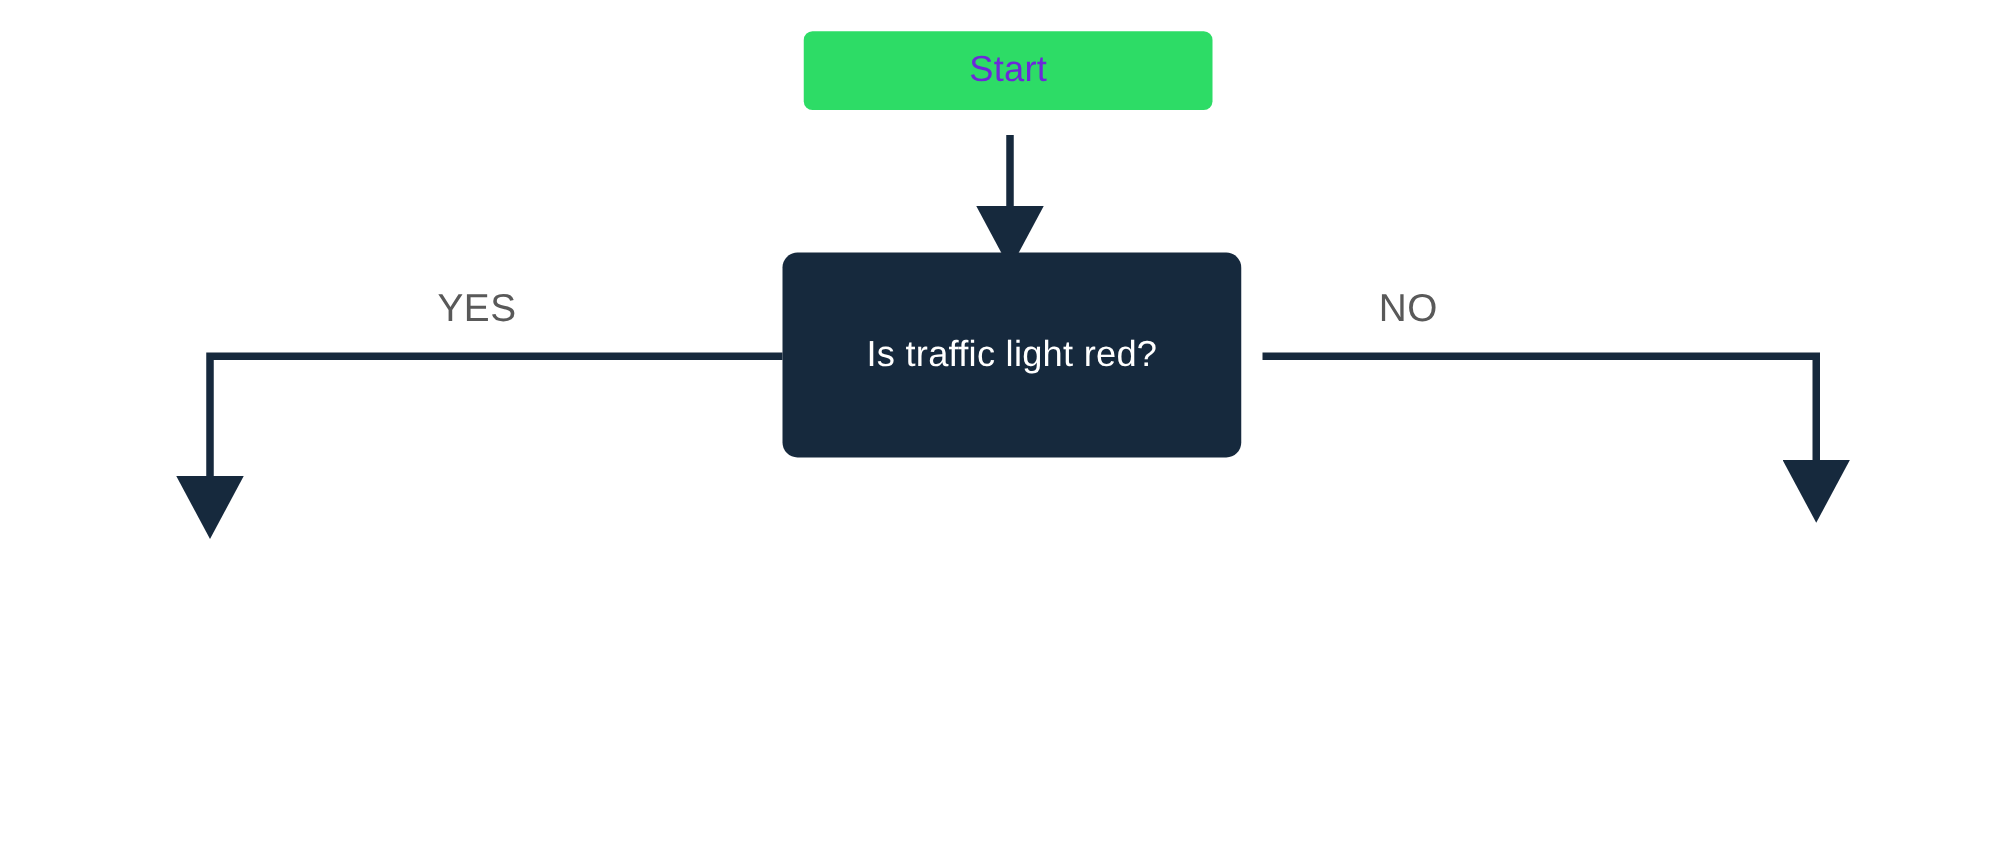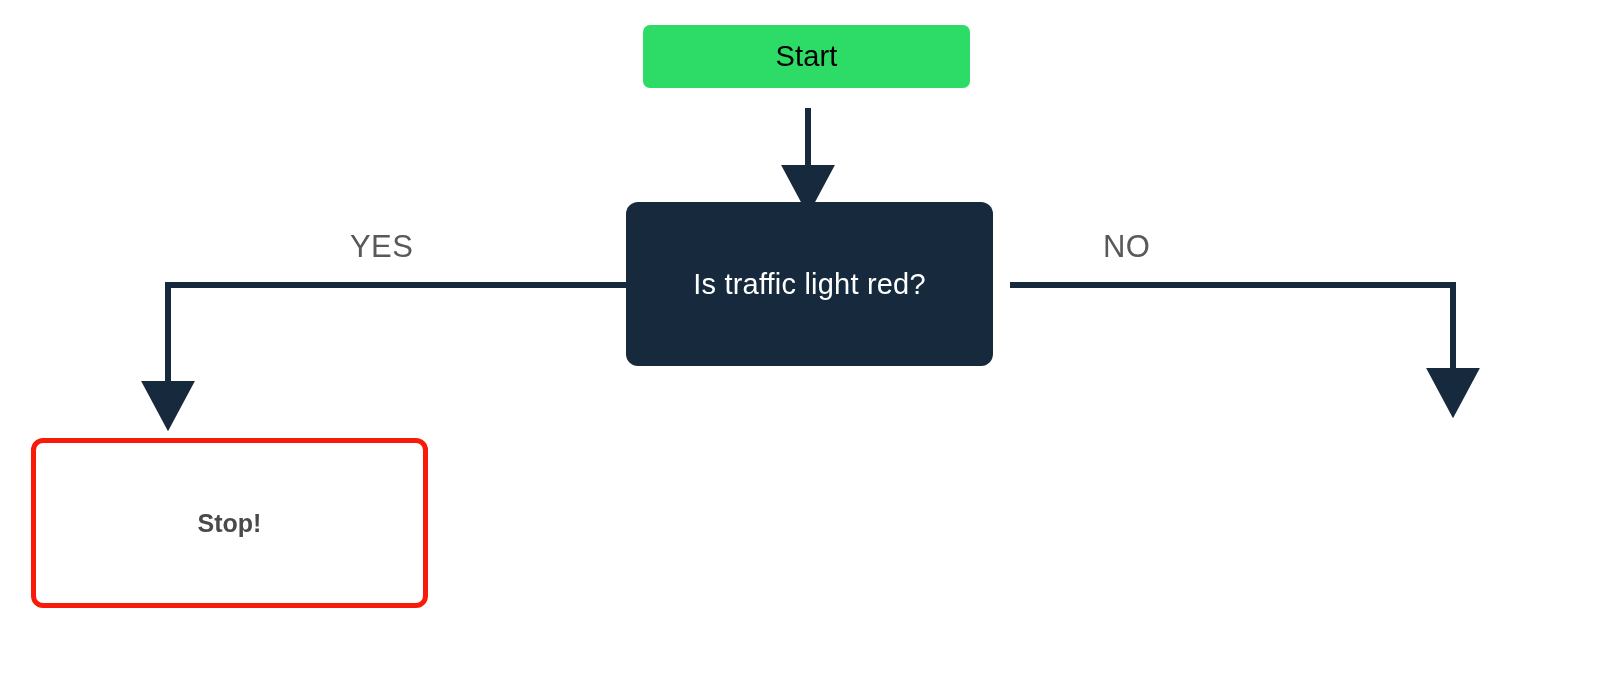--- a/index.html
+++ b/index.html
@@ -39,21 +39,21 @@
     text-align: center;
   }
 
   .node-start {
     left: 643px;
     top: 25px;
     width: 327px;
     height: 63px;
     background: #2ddc66;
     border-radius: 7px;
-    color: #000000;
+    color: #6d28d9;
     font-size: 29px;
     font-weight: 400;
     letter-spacing: 0.2px;
   }
 
   .node-decision {
     left: 626px;
     top: 202px;
     width: 367px;
     height: 164px;
@@ -129,22 +129,19 @@
   </svg>
 
   <div class="node node-start">
     <span>Start</span>
   </div>
 
   <div class="node node-decision">
     <span>Is traffic light red?</span>
   </div>
 
-  <div class="node node-stop">
-    <span>Stop!</span>
-  </div>
 
 
   <div class="edge-label label-yes">YES</div>
 
   <div class="edge-label label-no">NO</div>
 
 </div>
 
 </body></html>

